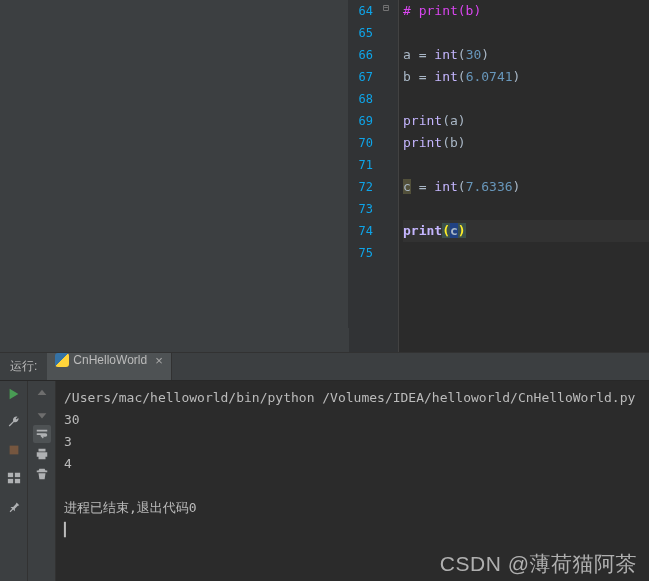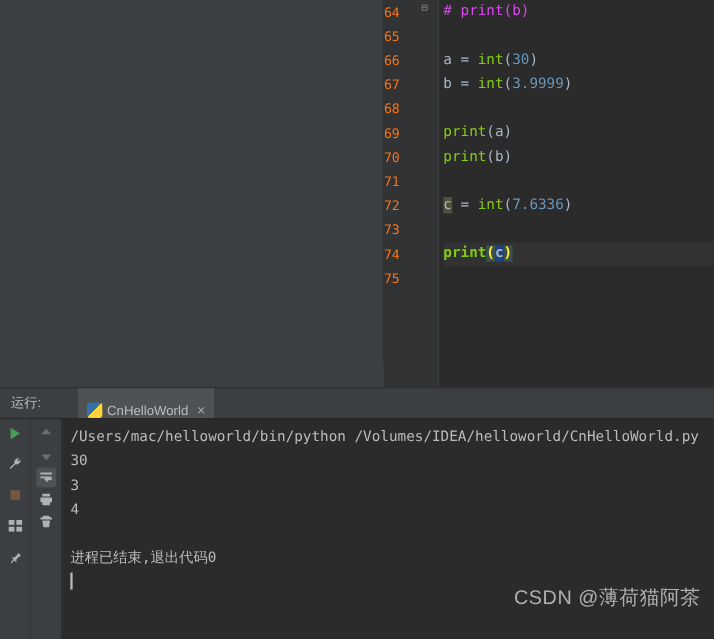--- a/index.html
+++ b/index.html
@@ -22,21 +22,22 @@
   border-right: 1px solid #313335;
 }
 .code-panel {
   flex: 1; background: #2b2b2b;
   display: flex;
 }
 .gutter {
   background: #313335;
   width: 32px;
   padding-right: 8px;
-  color: #f97316;
+  text-align: right;
+  color: #0ea5e9;
   font-size: 12px;
   line-height: 22px;
   padding-top: 0px;
 }
 .fold-col {
   width: 18px;
   background: #313335;
   border-right: 1px solid #424242;
   position: relative;
 }
@@ -45,21 +46,21 @@
   left: 2px; top: 2px;
   font-size: 10px;
   color: #888;
 }
 .code-lines {
   flex: 1;
   padding-left: 4px;
   line-height: 22px;
   white-space: pre;
 }
-.bi { color: #84cc16; }
+.bi { color: #c4b5fd; }
 .num { color: #6897bb; }
 .cm { color: #d946ef; }
 .par { color: #a9b7c6; }
 .hl { background: #214283; }
 .hlp { background: #3b514d; color:#ffef28;}
 .caret-line { background: #323232; width: 100%; display: inline-block; font-weight: bold; }
 .warn-un { background: #52503a; }
 
 .run-panel {
   position: absolute; left: 0; top: 352px; right: 0; bottom: 0;
@@ -67,25 +68,24 @@
   border-top: 1px solid #323232;
 }
 .run-header {
   height: 28px;
   background: #3c3f41;
   border-bottom: 1px solid #282828;
   display: flex; align-items: center;
   font-size: 12px;
   color: #bbbbbb;
   font-family: -apple-system, sans-serif;
-  gap: 24px;
 }
 .run-label { padding: 0 10px; }
 .run-tab {
-  display: flex; align-items: flex-end;
+  display: flex; align-items: flex-start;
   padding: 0 8px;
   height: 100%;
   background: #4e5254;
   border-right: 1px solid #323232;
   gap: 4px;
 }
 .py-icon {
   display: inline-block; width: 14px; height: 14px;
   background: linear-gradient(135deg,#3572a5 50%, #ffd43b 50%);
   border-radius: 3px;
@@ -113,23 +113,23 @@
 .console {
   flex: 1; padding: 6px 8px;
   font-family: "Menlo","Consolas",monospace;
   font-size: 13px;
   line-height: 22px;
   color: #bbbbbb;
   white-space: pre;
   overflow: hidden;
 }
 .watermark {
-  position: absolute; right: 12px; bottom: 26px;
+  position: absolute; right: 12px; bottom: 3px;
   font-family: sans-serif;
-  font-size: 18px;
+  font-size: 21px;
   color: rgba(220,220,220,0.75);
   letter-spacing: 0.5px;
 }
 </style>
 </head>
 <body>
 
 <div class="editor-area">
   <div class="project-panel"></div>
   <div class="code-panel">
@@ -145,21 +145,21 @@
 73
 74
 75
 </div>
     <div class="fold-col">
       <span class="fold-marker">⊟</span>
     </div>
     <div class="code-lines" id="codelines"><span class="cm"># print(b)</span>
 
 <span class="">a</span> <span class="par">=</span> <span class="bi">int</span><span class="par">(</span><span class="num">30</span><span class="par">)</span>
-<span class="">b</span> <span class="par">=</span> <span class="bi">int</span><span class="par">(</span><span class="num">3.9999</span><span class="par">)</span>
+<span class="">b</span> <span class="par">=</span> <span class="bi">int</span><span class="par">(</span><span class="num">6.0741</span><span class="par">)</span>
 
 <span class="bi">print</span><span class="par">(</span>a<span class="par">)</span>
 <span class="bi">print</span><span class="par">(</span>b<span class="par">)</span>
 
 <span class="warn-un">c</span> <span class="par">=</span> <span class="bi">int</span><span class="par">(</span><span class="num">7.6336</span><span class="par">)</span>
 
 <span class="caret-line"><span class="bi">print</span><span class="hlp">(</span><span class="hl">c</span><span class="hlp">)</span></span>
 
 </div>
   </div>

